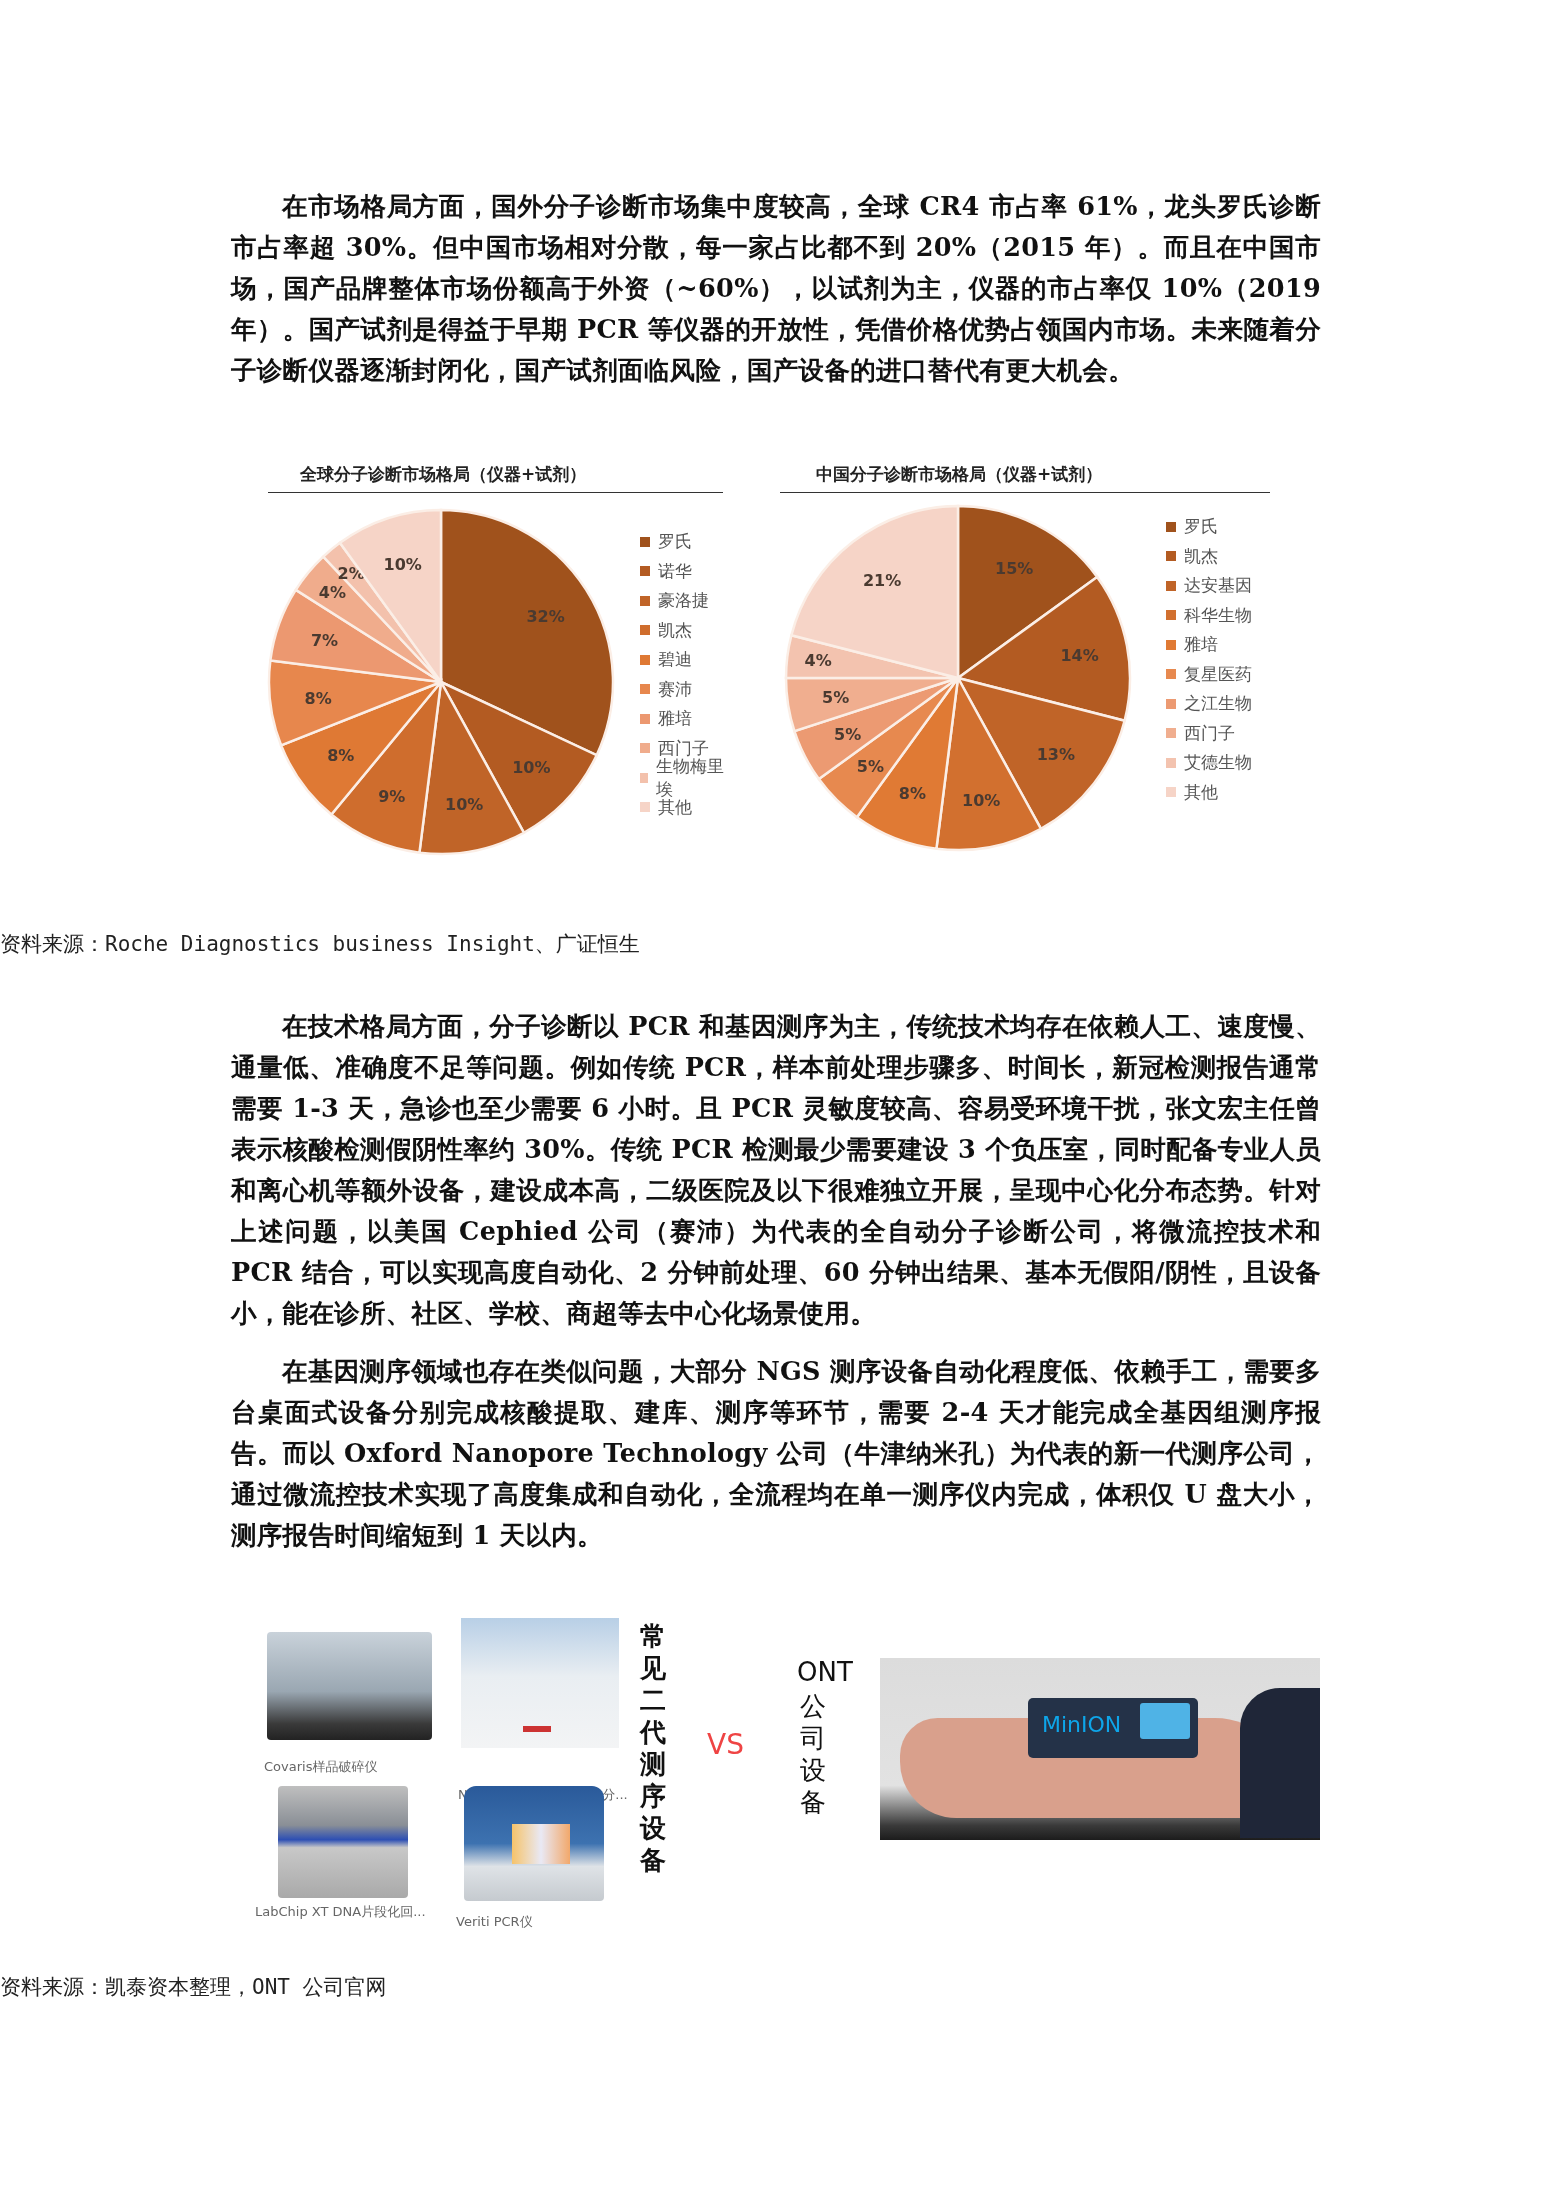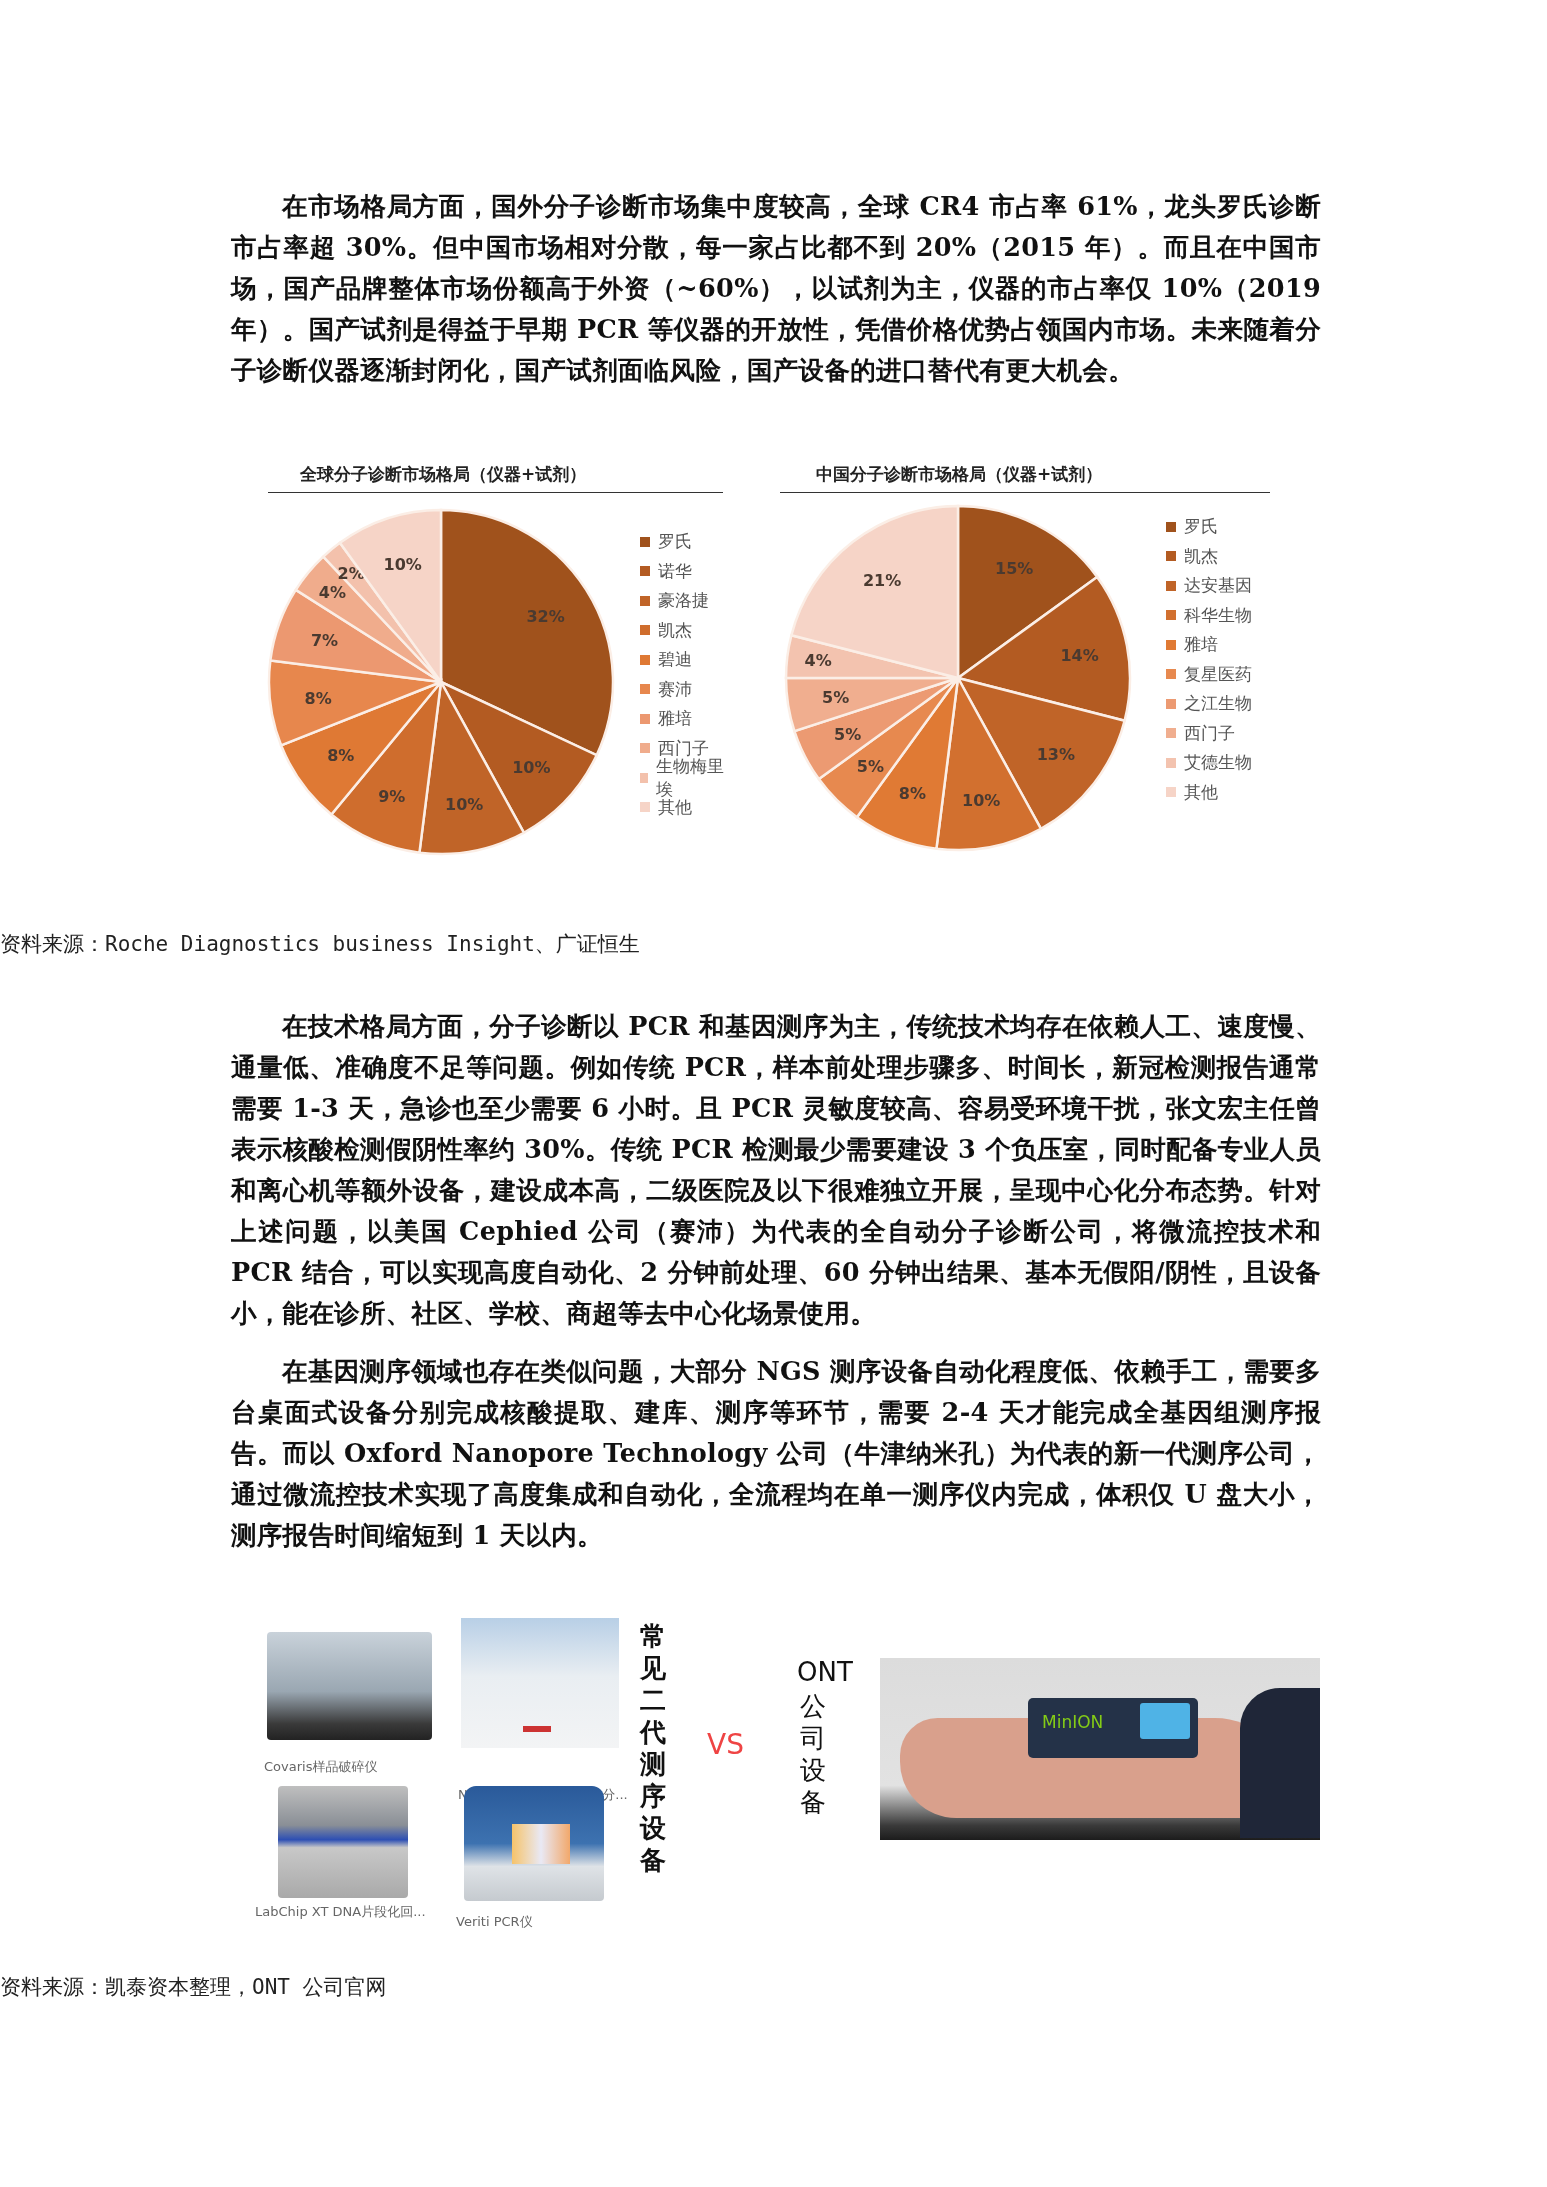--- a/index.html
+++ b/index.html
@@ -202,18 +202,18 @@
       <div>司</div>
       <div>设</div>
       <div>备</div>
     </div>
 
   <div class="device" style="left:630px;top:48px;width:440px;height:182px;border-radius:0;background:linear-gradient(180deg,#dcdcdc 0%,#e2e2e2 70%,#3a3a3a 92%,#1c1c1c 100%);overflow:hidden;">
     <div style="position:absolute;left:20px;top:60px;width:390px;height:100px;background:#d9a08c;border-radius:60px 120px 40px 90px;"></div>
     <div style="position:absolute;left:360px;top:30px;width:90px;height:150px;background:#1f2638;border-radius:40px 0 0 0;"></div>
     <div style="position:absolute;left:148px;top:40px;width:170px;height:60px;background:#243248;border-radius:5px;">
       <div style="position:absolute;right:8px;top:5px;width:50px;height:36px;background:#4fb3e6;border-radius:3px;"></div>
-      <div style="position:absolute;left:14px;top:14px;color:#84cc16;font-family:'DejaVu Sans',sans-serif;font-size:17px;text-align:center;">MinION</div>
+      <div style="position:absolute;left:14px;top:14px;color:#0ea5e9;font-family:'DejaVu Sans',sans-serif;font-size:22px;text-align:center;">MinION</div>
     </div>
   </div>
 </div>
 
 <div class="source" style="top:1973px;">资料来源：凯泰资本整理，ONT 公司官网</div>
 
 </body></html>

